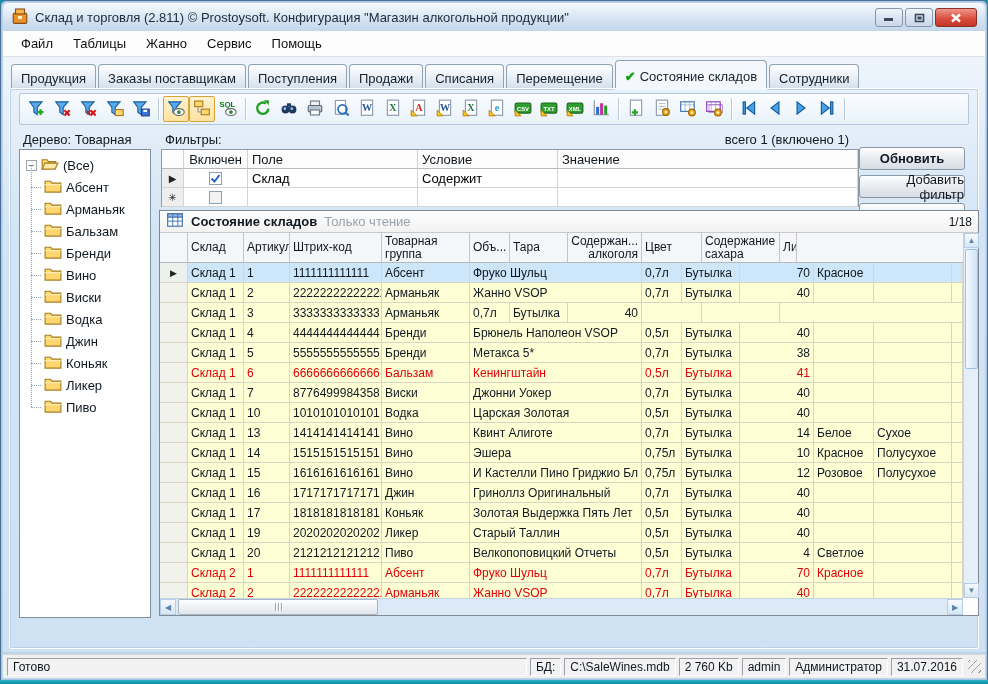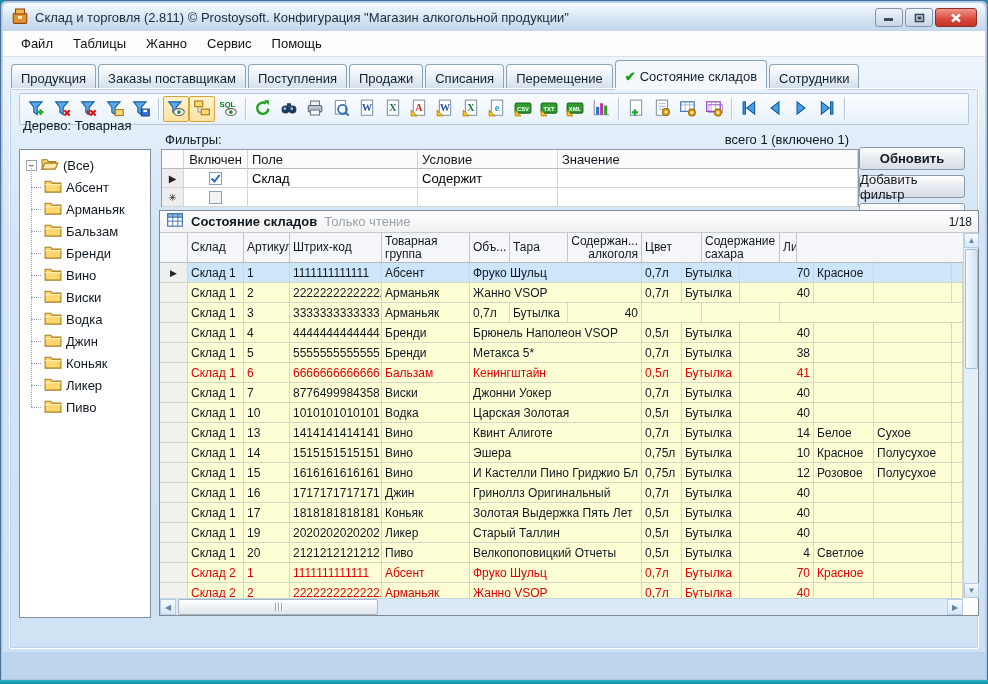--- a/index.html
+++ b/index.html
@@ -45,21 +45,21 @@
   .toolbar { position:absolute; left:16px; top:36px; width:950px; height:32px;
              background:linear-gradient(#fbfdff,#e8f1fa); border:1px solid #b3c6da; border-radius:2px;
              display:flex; align-items:center; padding:0 4px; }
   .icon-btn { width:26px; height:26px; display:flex; align-items:center; justify-content:center;
               border:1px solid transparent; border-radius:2px; }
   .icon-btn.pressed { background:linear-gradient(#fff3cf,#ffe2a0); border-color:#d8a43a; }
   .tb-sep { width:1px; height:22px; background:#b9c9d9; box-shadow:1px 0 0 #ffffff; margin:0 4px; }
 
   
   .panel-label { position:absolute; font-size:13px; color:#101820; }
-  .tree-label   { left:20px;  top:61px; }
+  .tree-label   { left:20px;  top:75px; }
   .filters-label{ left:162px; top:75px; }
   .filters-summary { position:absolute; right:136px; top:75px; font-size:13px; color:#101820; }
 
   
   .tree-panel { position:absolute; left:16px; top:92px; width:132px; bottom:34px;
                 background:#ffffff; border:1px solid #828f9c; overflow:hidden; padding-top:4px; }
   .tree-row { display:flex; align-items:center; height:22px; font-size:13px; color:#101820; white-space:nowrap; position:relative; }
   .tree-row .exp { width:11px; height:11px; border:1px solid #9aa4ae; background:#fff; margin:0 4px 0 6px;
                    display:flex; align-items:center; justify-content:center; font-size:10px; line-height:9px; color:#333; }
   .tree-child { padding-left:24px; }
@@ -77,21 +77,21 @@
   .fg-marker { width:22px; background:#eeeeee; justify-content:center; font-size:10px; color:#222; }
   .fg-enabled{ width:64px; justify-content:center; }
   .fg-field  { width:170px; }
   .fg-cond   { width:140px; }
   .fg-value  { flex:1; border-right:none; }
   .cb { width:13px; height:13px; border:1px solid #8ca0b5; background:#fff; display:flex; align-items:center; justify-content:center; }
   .cb.off { background:#f1f3f5; }
   .cb svg { display:block; }
 
   
-  .side-buttons { position:absolute; right:20px; top:90px; width:106px; height:66px; overflow:hidden; }
+  .side-buttons { position:absolute; right:20px; top:90px; width:106px; height:66px; overflow:hidden;text-align:right; }
   .btn { width:106px; height:23px; margin-bottom:5px; border:1px solid #8b98a8; border-radius:3px;
          background:linear-gradient(#fefefe,#e4e8ee 60%,#d8dde4); font-size:13px; color:#101820;
          display:flex; align-items:center; justify-content:center; font-family:"Liberation Sans",sans-serif; }
   .btn.primary { font-weight:bold; }
 
   
   .table-panel { position:absolute; left:156px; top:153px; right:6px; bottom:36px;
                  background:#ffffff; border:1px solid #808a94; }
   .tp-header { position:absolute; left:0; right:0; top:0; height:22px; background:linear-gradient(#ffffff,#f1f1f1);
                border-bottom:1px solid #c9c9c9; display:flex; align-items:center; padding:0 6px; gap:7px; }
@@ -825,14 +825,24 @@
         <div class="thumb">
             <i></i>
             <i></i>
             <i></i>
           </div>
         <div class="arr rt">▶</div>
       </div>
     </div>
   </div>
 
+  <div class="statusbar">
+    <div class="seg ready">Готово</div>
+    <div class="seg">БД:</div>
+    <div class="seg">C:\SaleWines.mdb</div>
+    <div class="seg">2 760 Kb</div>
+    <div class="seg">admin</div>
+    <div class="seg">Администратор</div>
+    <div class="seg">31.07.2016</div>
+    <div class="grip"></div>
+  </div>
 </div>
 <div class="bottom-strip"></div>
 
 </body></html>

